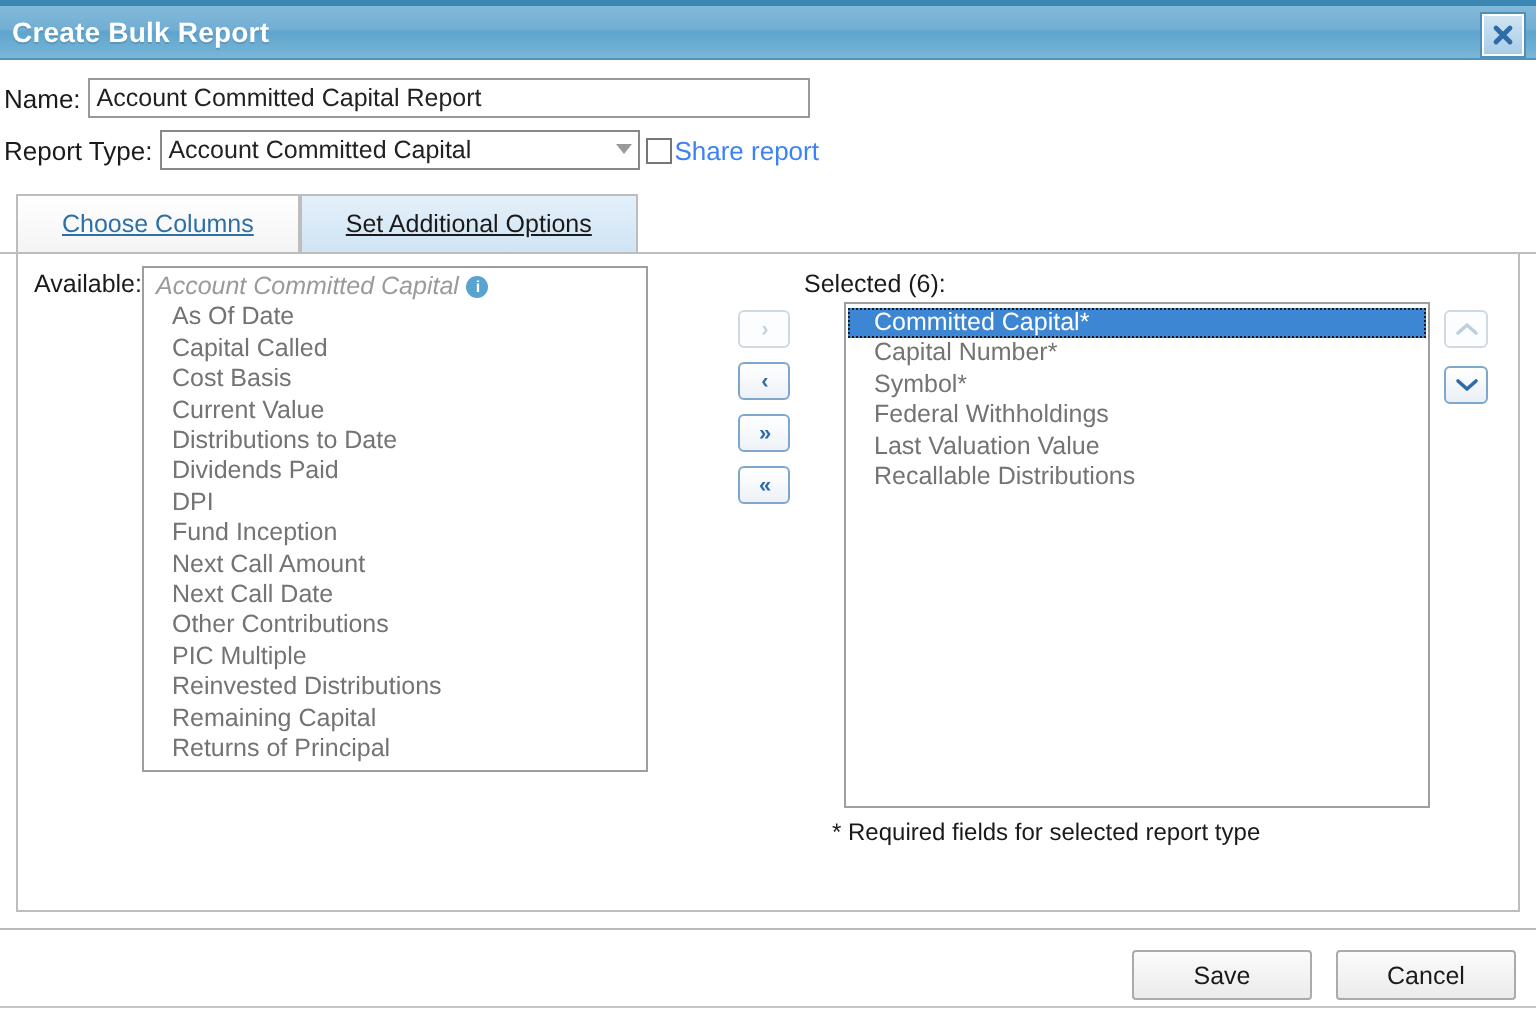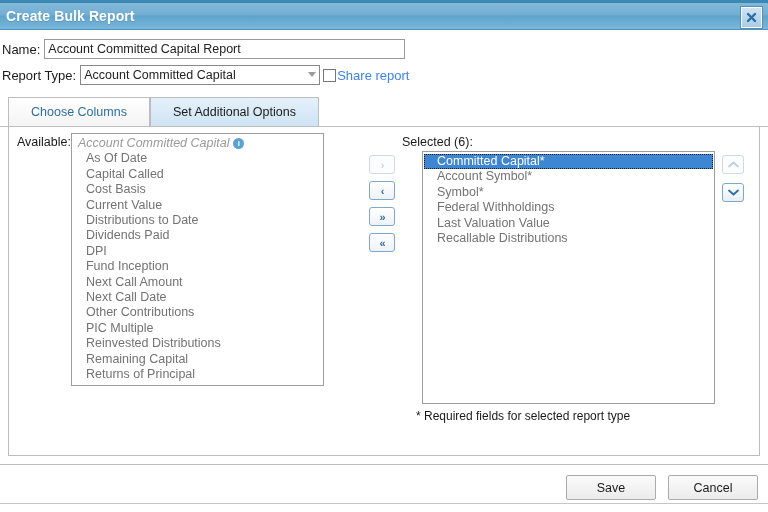--- a/index.html
+++ b/index.html
@@ -127,20 +127,21 @@
     display: flex;
     align-items: center;
     justify-content: center;
     padding: 0 22px;
     border: 1px solid #bdbdbd;
     border-bottom: 1px solid #bdbdbd;
     font-size: 12.5px;
     cursor: pointer;
     position: relative;
     z-index: 2;
+    text-decoration: underline;
   }
   .tab.inactive {
     background: linear-gradient(to bottom, #ffffff, #f4f4f4);
     color: #2f6fa8;
   }
   .tab.active {
     background: linear-gradient(to bottom, #e4f0f9, #cfe4f4);
     color: #1a1a1a;
     margin-left: 0;
   }
@@ -389,21 +390,21 @@
         <div class="xbtn">
           <span>«</span>
         </div>
       </div>
 
       <div class="col-sel">
         <div class="list-caption">Selected (6):</div>
         <div class="listbox selected-box">
           <div id="sel-items">
               <div class="list-item highlight">Committed Capital*</div>
-              <div class="list-item">Account Symbol*</div>
+              <div class="list-item">Capital Number*</div>
               <div class="list-item">Symbol*</div>
               <div class="list-item">Federal Withholdings</div>
               <div class="list-item">Last Valuation Value</div>
               <div class="list-item">Recallable Distributions</div>
             </div>
         </div>
         <div class="required-note">* Required fields for selected report type</div>
       </div>
 
       <div class="col-right">

